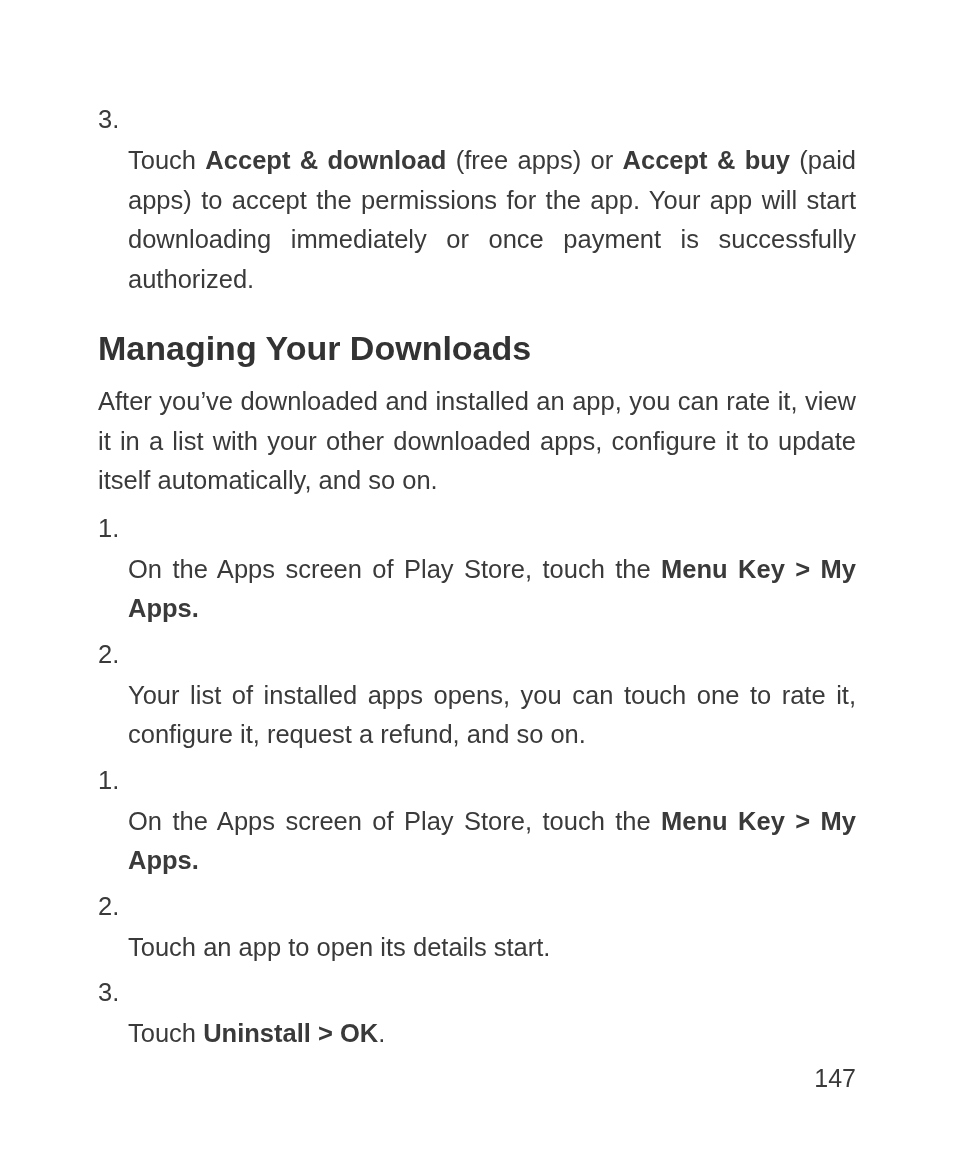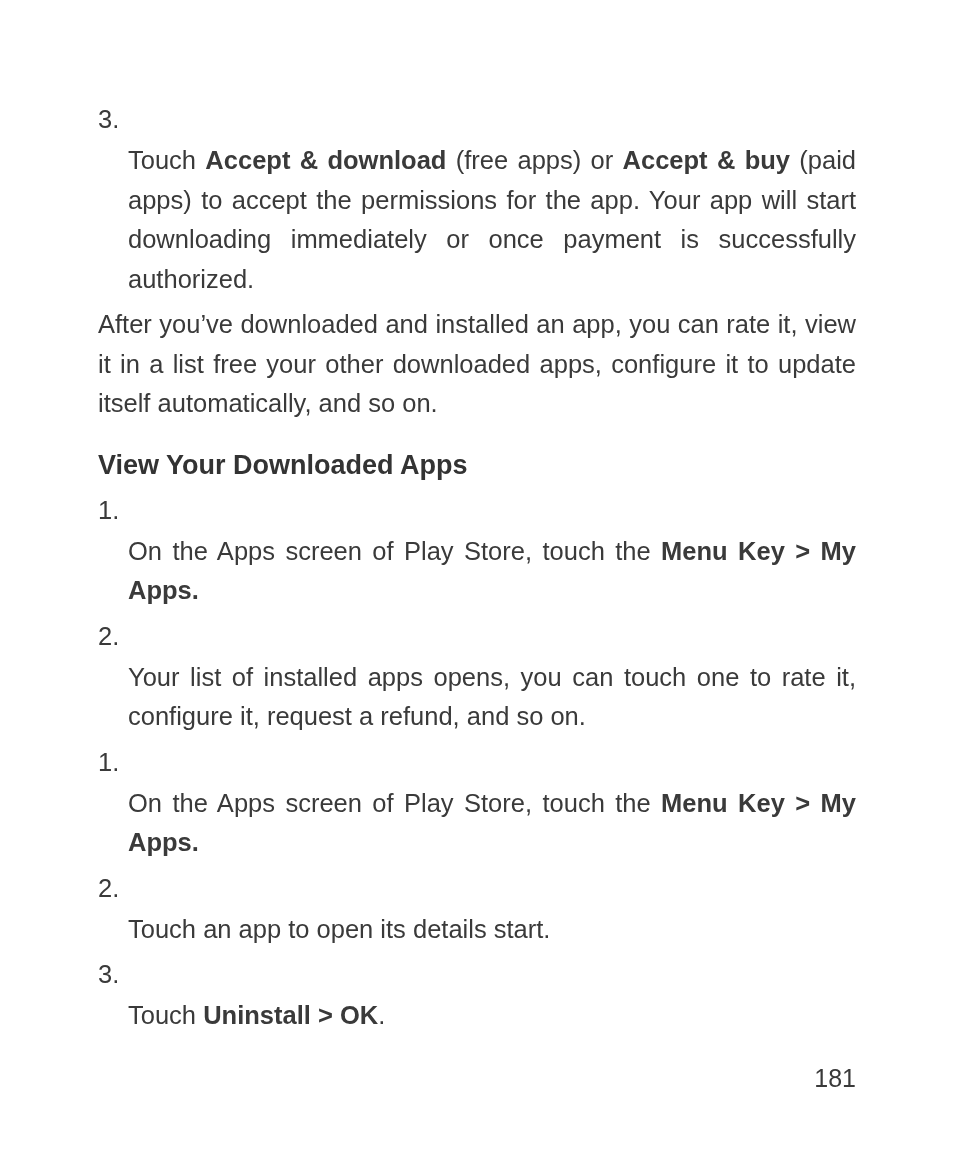--- a/index.html
+++ b/index.html
@@ -69,24 +69,24 @@
 
 <div class="page">
 
   <div class="ol-item">
     <div class="ol-num">3.</div>
     <div class="ol-body">
       <span>Touch </span><span class="b">Accept &amp; download</span><span> (free apps) or </span><span class="b">Accept &amp; buy</span><span> (paid apps) to accept the permissions for the app. Your app will start downloading immediately or once payment is success­fully authorized.</span>
     </div>
   </div>
 
+  <h2 class="section">Managing Your Downloads</h2>
 
-  <p class="para">After you’ve downloaded and installed an app, you can rate it, view it in a list free your other downloaded apps, configure it to update itself automatically, and so on.</p>
+  <p class="para">After you’ve downloaded and installed an app, you can rate it, view it in a list with your other downloaded apps, configure it to update itself automatically, and so on.</p>
 
-  <h3 class="sub">View Your Downloaded Apps</h3>
 
   <div class="ol-item">
     <div class="ol-num">1.</div>
     <div class="ol-body">
       <span>On the Apps screen of Play Store, touch the </span><span class="b">Menu Key &gt; My Apps.</span>
     </div>
   </div>
   <div class="ol-item">
     <div class="ol-num">2.</div>
     <div class="ol-body">
@@ -107,14 +107,14 @@
       <span>Touch an app to open its details start.</span>
     </div>
   </div>
   <div class="ol-item">
     <div class="ol-num">3.</div>
     <div class="ol-body">
       <span>Touch </span><span class="b">Uninstall &gt; OK</span><span>.</span>
     </div>
   </div>
 
-  <div class="page-num">181</div>
+  <div class="page-num">147</div>
 </div>
 
 </body></html>

